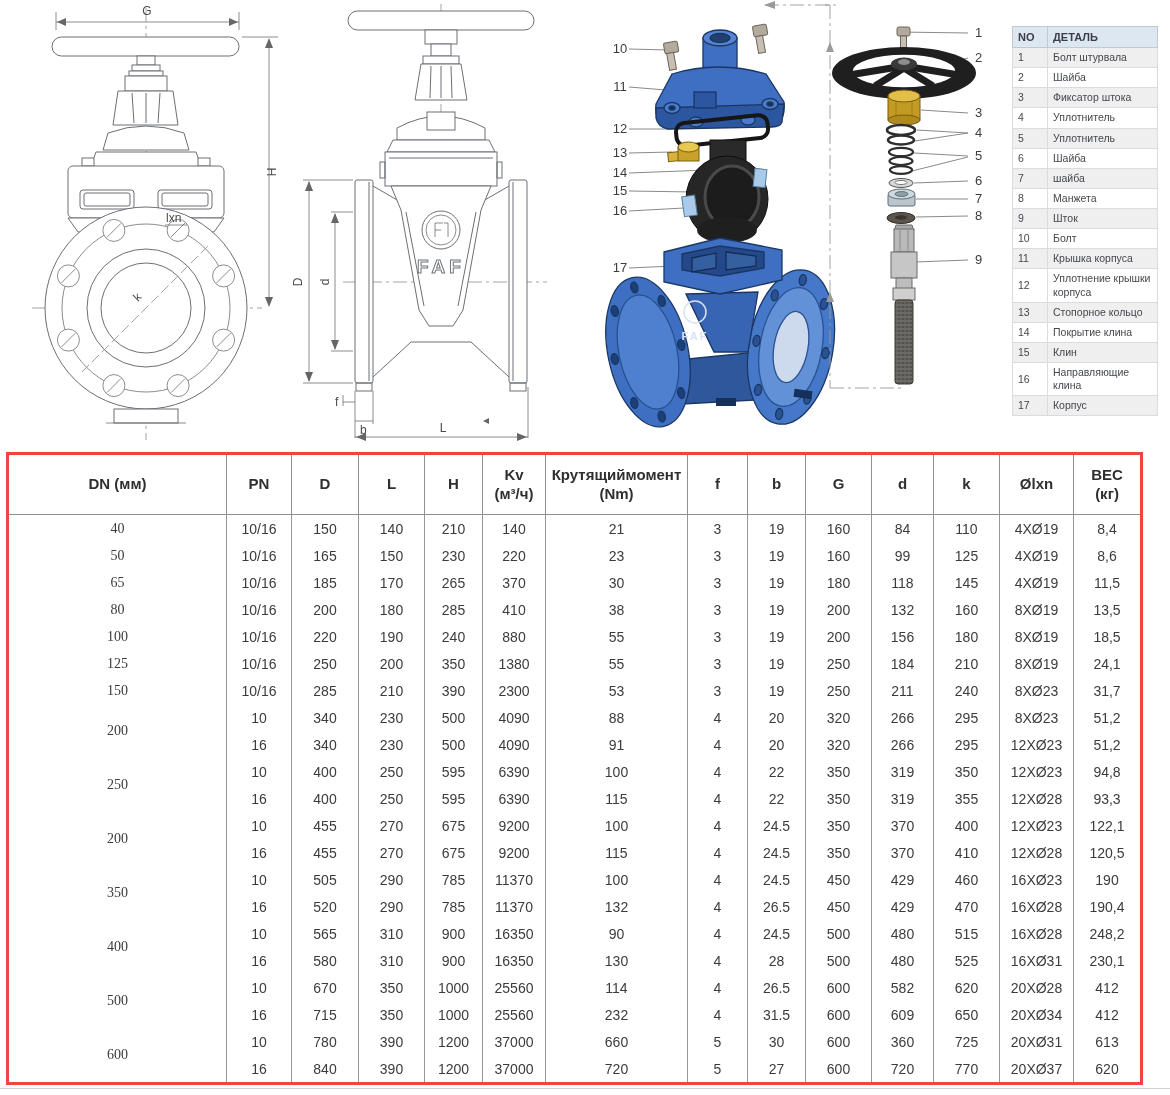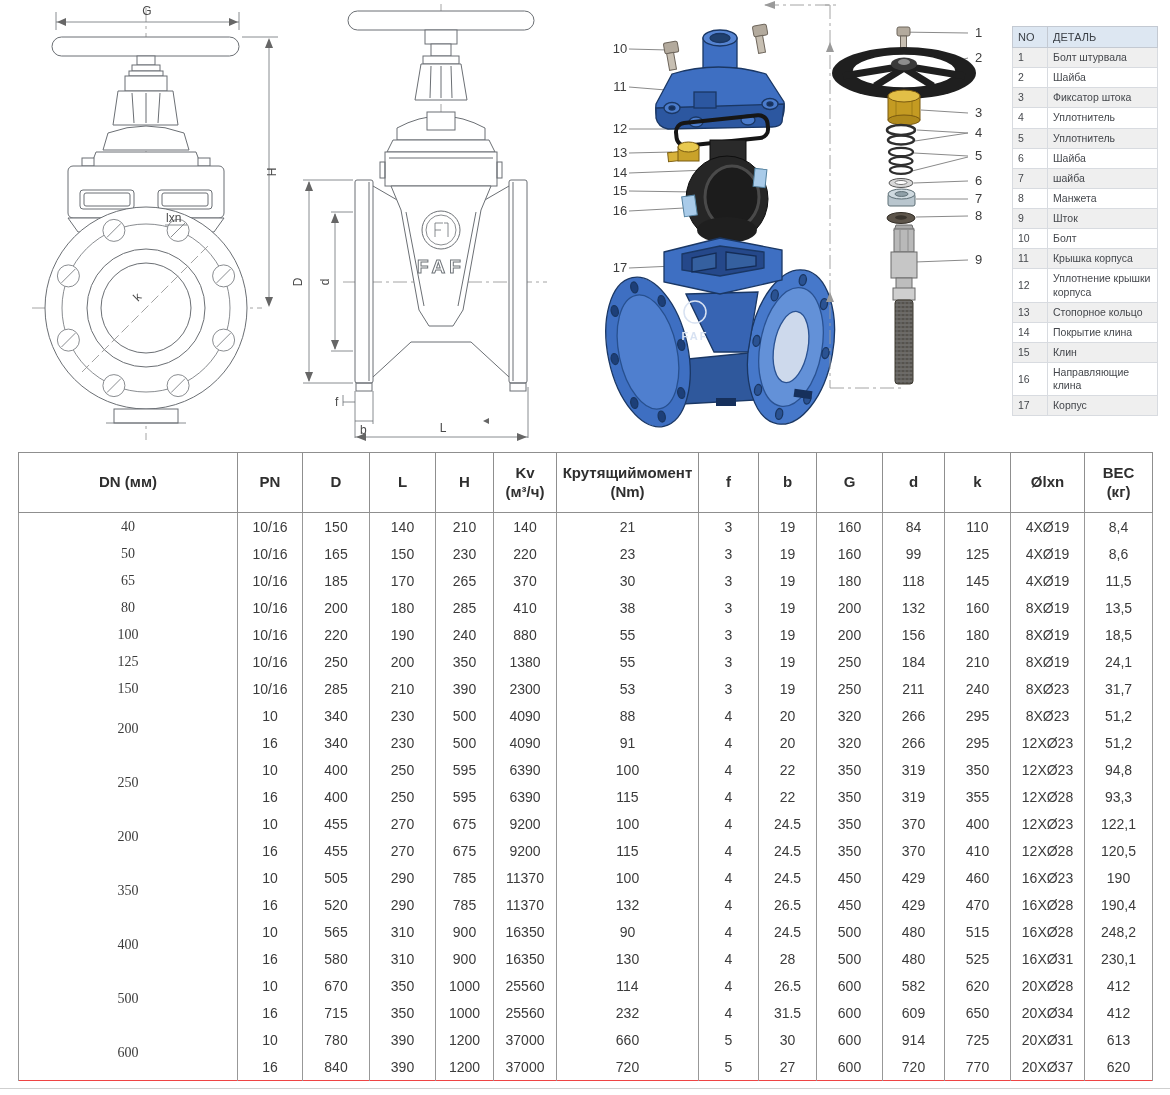--- a/index.html
+++ b/index.html
@@ -2,33 +2,33 @@
 <html><head>
 <meta charset="utf-8">
 <style>
   html,body{margin:0;padding:0;background:#fff;}
   .page{position:relative;width:1170px;height:1095px;background:#fff;overflow:hidden;
         font-family:"Liberation Sans","DejaVu Sans",sans-serif;color:#3b3b3b;}
   svg text{font-family:"Liberation Sans","DejaVu Sans",sans-serif;}
   .drw{position:absolute;top:0;}
 
   
-  table.dims{position:absolute;left:18px;top:452px;width:1134px;border-collapse:collapse;
-             table-layout:fixed;border:1px solid #ef4444;}
+  table.dims{position:absolute;left:6px;top:452px;width:1134px;border-collapse:collapse;
+             table-layout:fixed;border:3px solid #ef4444;}
   table.dims th{border:1px solid #8f8f8f;font-weight:bold;font-size:15px;color:#2f2f2f;
                 text-align:center;vertical-align:middle;height:57px;white-space:pre-line;line-height:1.25;}
   table.dims td{border-left:1px solid #989898;border-right:1px solid #989898;
                 font-size:14px;color:#3b3b3b;text-align:center;vertical-align:middle;height:27px;padding:0;}
   table.dims td.dn-cell{font-size:14px;font-family:Liberation Serif, serif;}
   .bottom-rule{position:absolute;left:0px;top:1088px;width:1170px;height:0;border-top:1px solid #cfcfcf;}
 
   
   table.parts{position:absolute;left:1012px;top:26px;width:146px;border-collapse:collapse;
               border:1px solid #c3c9d2;}
-  table.parts th{background:#dde7f2;border:1px solid #c3c9d2;font-size:11px;font-weight:normal;
+  table.parts th{background:#dde7f2;border:1px solid #c3c9d2;font-size:11px;font-weight:bold;
                  color:#3a3f46;text-align:left;padding:4px 5px;}
   table.parts td{border:1px solid #d8dbe0;font-size:10.5px;color:#44474c;
                  padding:3px 5px;line-height:1.25;}
   table.parts tr:nth-child(odd) td{background:#efefef;}
   table.parts td.no{width:24px;text-align:left;}
 
   .callout{font-size:13px;fill:#3c3c3c;}
   .dimlbl{font-size:12px;fill:#4a4a4a;}
   .thin{stroke:#6b6f74;stroke-width:1;fill:none;}
   .thin2{stroke:#6b6f74;stroke-width:0.8;fill:none;}
@@ -831,21 +831,21 @@
           <td rowspan="2" class="dn-cell">600</td>
           <td>10</td>
           <td>780</td>
           <td>390</td>
           <td>1200</td>
           <td>37000</td>
           <td>660</td>
           <td>5</td>
           <td>30</td>
           <td>600</td>
-          <td>914</td>
+          <td>360</td>
           <td>725</td>
           <td>20XØ31</td>
           <td>613</td>
         </tr>
         <tr>
           <td>16</td>
           <td>840</td>
           <td>390</td>
           <td>1200</td>
           <td>37000</td>

